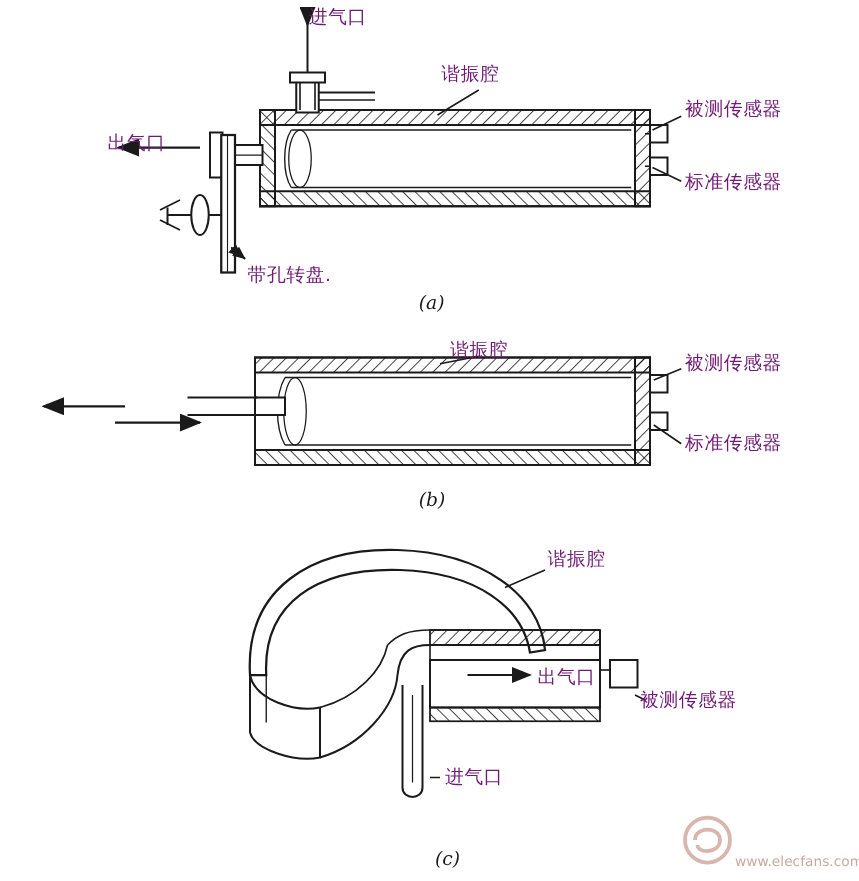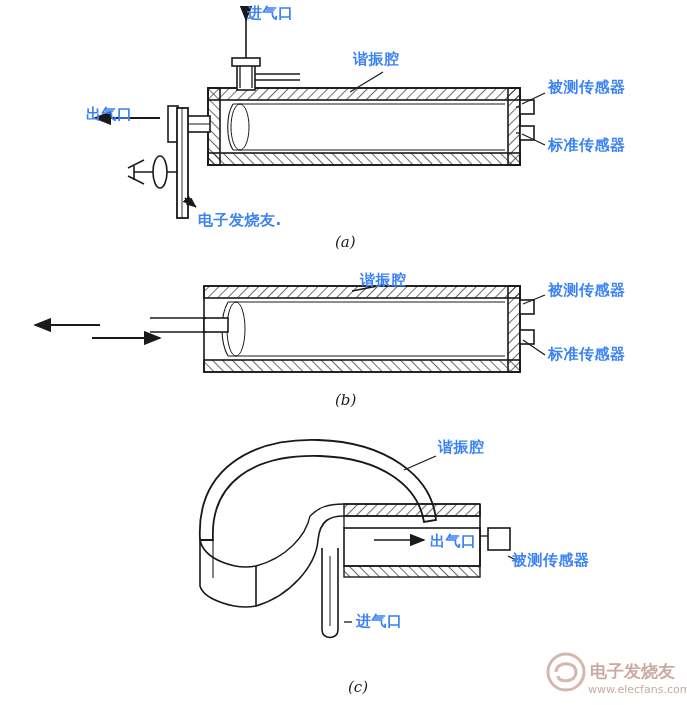--- a/index.html
+++ b/index.html
@@ -14,22 +14,22 @@
     position: relative;
     width: 687px;
     height: 705px;
     background: #ffffff;
     overflow: hidden;
   }
   .lbl {
     position: absolute;
     font-family: "DejaVu Sans", sans-serif;
     font-size: 15px;
-    font-weight: 700;
-    color: #3b82f6;
+    font-weight: 400;
+    color: #701a75;
     white-space: nowrap;
     letter-spacing: 0.5px;
   }
   .cap {
     position: absolute;
     font-family: "DejaVu Serif", serif;
     font-size: 15px;
     font-style: italic;
     color: #1a1a1a;
     white-space: nowrap;
@@ -188,30 +188,29 @@
       <circle cx="566" cy="672" r="18" fill="none" stroke="#d8b6ad" stroke-width="3"></circle>
       <path d="M556,672 C556,661 576,661 576,672 C576,683 558,683 558,676" fill="none" stroke="#d8b6ad" stroke-width="3"></path>
     </g>
   </svg>
 
   <div class="lbl" style="left:247px; top:4px;">进气口</div>
   <div class="lbl" style="left:353px; top:50px;">谐振腔</div>
   <div class="lbl" style="left:548px; top:78px;">被测传感器</div>
   <div class="lbl" style="left:548px; top:136px;">标准传感器</div>
   <div class="lbl" style="left:86px; top:105px;">出气口</div>
-  <div class="lbl" style="left:198px; top:211px;">电子发烧友.</div>
+  <div class="lbl" style="left:198px; top:211px;">带孔转盘.</div>
   <div class="cap" style="left:335px; top:233px;">(a)</div>
 
   <div class="lbl" style="left:360px; top:271px;">谐振腔</div>
   <div class="lbl" style="left:548px; top:281px;">被测传感器</div>
   <div class="lbl" style="left:548px; top:345px;">标准传感器</div>
   <div class="cap" style="left:335px; top:391px;">(b)</div>
 
   <div class="lbl" style="left:438px; top:438px;">谐振腔</div>
   <div class="lbl" style="left:430px; top:532px;">出气口</div>
   <div class="lbl" style="left:512px; top:551px;">被测传感器</div>
   <div class="lbl" style="left:356px; top:612px;">进气口</div>
   <div class="cap" style="left:348px; top:678px;">(c)</div>
 
-  <div class="wm" style="left:590px; top:660px; font-size:17px; font-weight:700;">电子发烧友</div>
   <div class="wm" style="left:588px; top:683px; font-size:11px;">www.elecfans.com</div>
 
 </div>
 
 </body></html>

